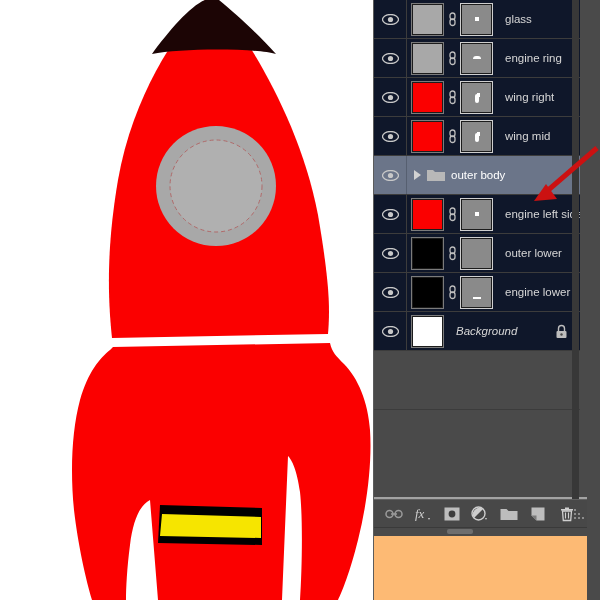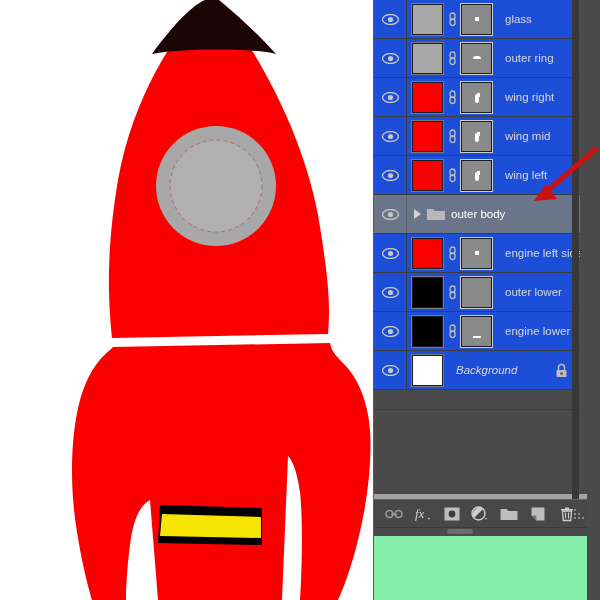--- a/index.html
+++ b/index.html
@@ -62,21 +62,21 @@
     position: absolute;
     left: 0; top: 0;
     width: 206px;
   }
 
   .layer-row {
     position: relative;
     height: 39px;
     box-sizing: border-box;
     border-bottom: 1px solid #3c3c3c;
-    background: #1d4ed8;
+    background: #0f172a;
     display: flex;
     align-items: center;
   }
   .layer-row.selected {
     background: #6b7589;
   }
 
   .eye-cell {
     width: 33px;
     height: 100%;
@@ -162,22 +162,22 @@
     height: 90px;
     background: #4a4a4a;
     border-top: 1px solid #3c3c3c;
   }
 
   
   #panel-toolbar {
     position: absolute;
     left: 0; bottom: 0;
     width: 213px; height: 101px;
-    background: #86efac;
-    border-top: 5px solid #a3a3a3;
+    background: #fdba74;
+    border-top: 2px solid #a3a3a3;
     margin-top: 20px;
   }
   #toolbar-strip {
     position: absolute;
     left: 0; top: 0;
     width: 213px; height: 29px;
     background: #484848;
     display: flex;
     align-items: center;
     justify-content: space-around;
@@ -278,21 +278,21 @@
               <div class="link-icon">
                 <svg class="ic" width="9" height="15" viewBox="0 0 9 15">
                   <rect x="2" y="1" width="5" height="6.5" rx="2.5" fill="none" stroke="#bdbdbd" stroke-width="1.3"></rect>
                   <rect x="2" y="7" width="5" height="6.5" rx="2.5" fill="none" stroke="#bdbdbd" stroke-width="1.3"></rect>
                 </svg>
               </div>
               <div class="mask-thumb" style="background:#8a8a8a;">
                 <div class="mask-mark" style="left:11px;top:12px;width:8px;height:3px;border-radius:4px 4px 0 0;"></div>
               </div>
             </div>
-            <div class="layer-name">outer ring</div>
+            <div class="layer-name">engine ring</div>
           </div>
           <div class="layer-row">
             <div class="eye-cell">
               <svg class="ic" width="17" height="11" viewBox="0 0 17 11">
                 <ellipse cx="8.5" cy="5.5" rx="8" ry="5" fill="none" stroke="#c8c8c8" stroke-width="1.3"></ellipse>
                 <circle cx="8.5" cy="5.5" r="2.6" fill="#c8c8c8"></circle>
               </svg>
             </div>
             <div class="thumb-cell">
               <div class="thumb" style="background:#fb0000;"></div>
@@ -323,42 +323,20 @@
                   <rect x="2" y="1" width="5" height="6.5" rx="2.5" fill="none" stroke="#bdbdbd" stroke-width="1.3"></rect>
                   <rect x="2" y="7" width="5" height="6.5" rx="2.5" fill="none" stroke="#bdbdbd" stroke-width="1.3"></rect>
                 </svg>
               </div>
               <div class="mask-thumb" style="background:#8a8a8a;">
                 <div class="mask-mark" style="left:13px;top:11px;width:4px;height:9px;border-radius:2px;"></div>
                 <div class="mask-mark" style="left:15px;top:10px;width:3px;height:4px;"></div>
               </div>
             </div>
             <div class="layer-name">wing mid</div>
-          </div>
-          <div class="layer-row">
-            <div class="eye-cell">
-              <svg class="ic" width="17" height="11" viewBox="0 0 17 11">
-                <ellipse cx="8.5" cy="5.5" rx="8" ry="5" fill="none" stroke="#c8c8c8" stroke-width="1.3"></ellipse>
-                <circle cx="8.5" cy="5.5" r="2.6" fill="#c8c8c8"></circle>
-              </svg>
-            </div>
-            <div class="thumb-cell">
-              <div class="thumb" style="background:#fb0000;"></div>
-              <div class="link-icon">
-                <svg class="ic" width="9" height="15" viewBox="0 0 9 15">
-                  <rect x="2" y="1" width="5" height="6.5" rx="2.5" fill="none" stroke="#bdbdbd" stroke-width="1.3"></rect>
-                  <rect x="2" y="7" width="5" height="6.5" rx="2.5" fill="none" stroke="#bdbdbd" stroke-width="1.3"></rect>
-                </svg>
-              </div>
-              <div class="mask-thumb" style="background:#8a8a8a;">
-                <div class="mask-mark" style="left:13px;top:11px;width:4px;height:9px;border-radius:2px;"></div>
-                <div class="mask-mark" style="left:15px;top:10px;width:3px;height:4px;"></div>
-              </div>
-            </div>
-            <div class="layer-name">wing left</div>
           </div>
           <div class="layer-row selected">
             <div class="eye-cell">
               <svg class="ic" width="17" height="11" viewBox="0 0 17 11">
                 <ellipse cx="8.5" cy="5.5" rx="8" ry="5" fill="none" stroke="#c8c8c8" stroke-width="1.3"></ellipse>
                 <circle cx="8.5" cy="5.5" r="2.6" fill="#c8c8c8"></circle>
               </svg>
             </div>
             <div class="group-cell">
               <div class="disclosure"></div>

